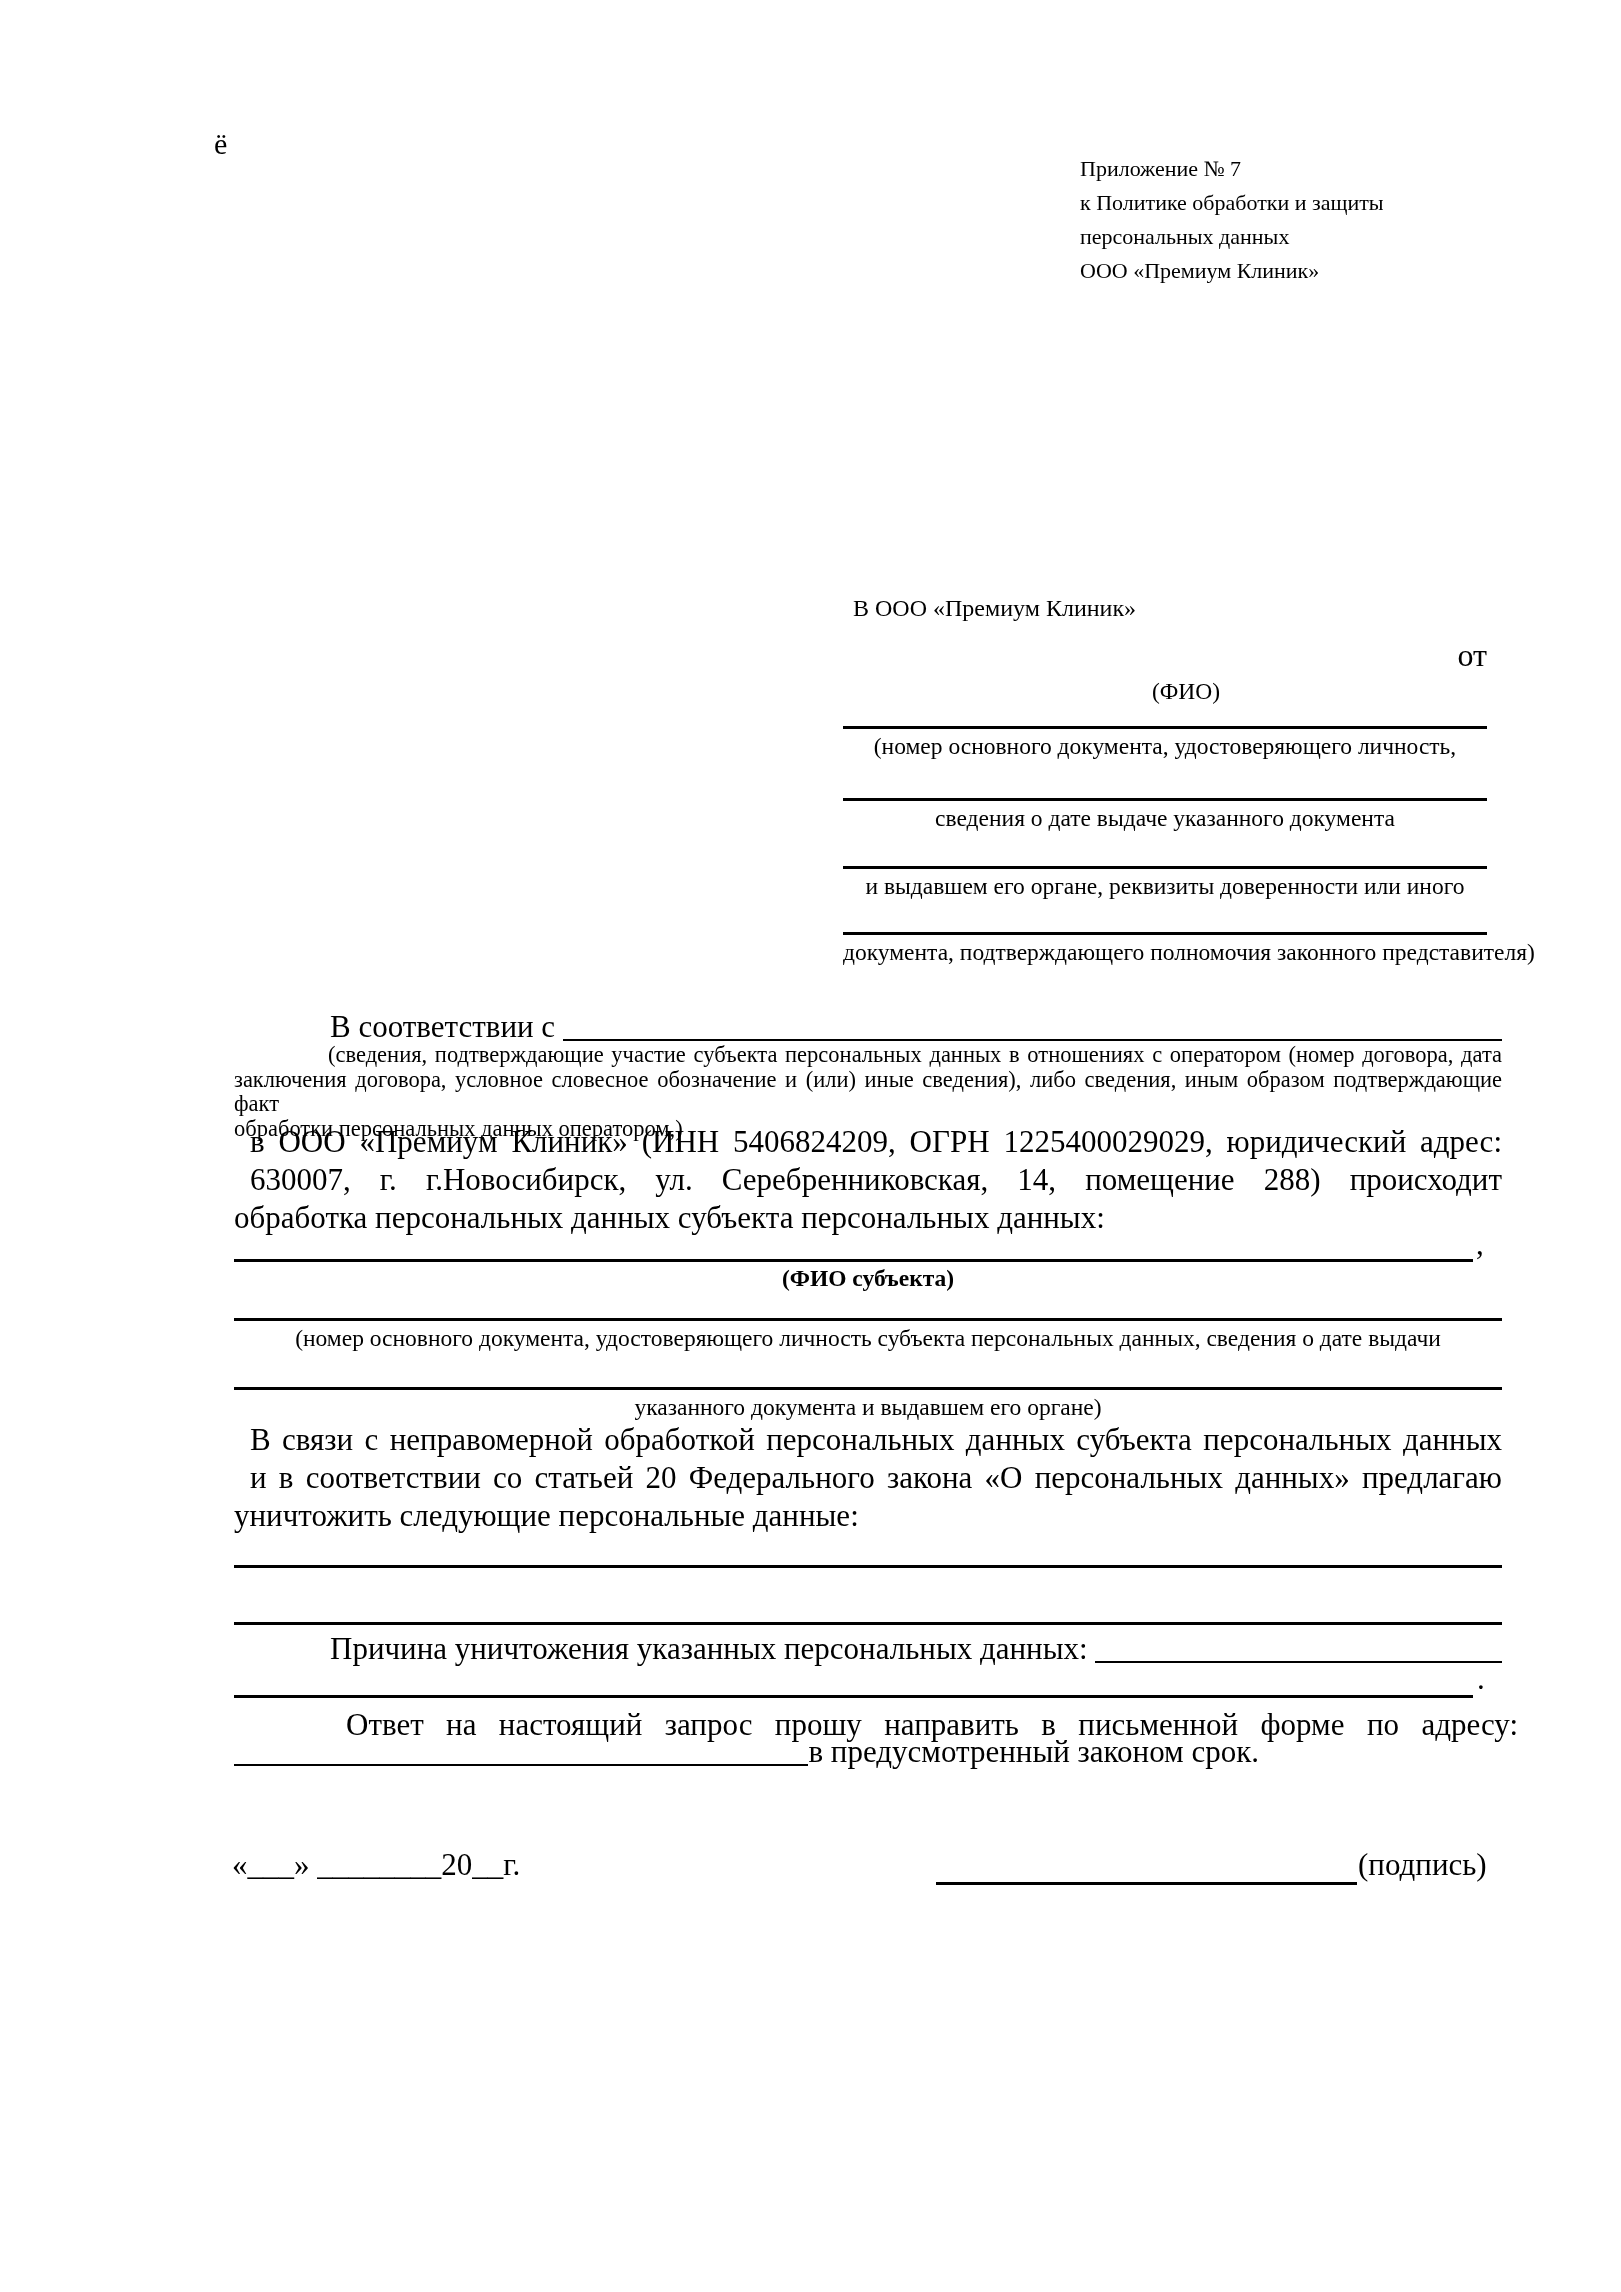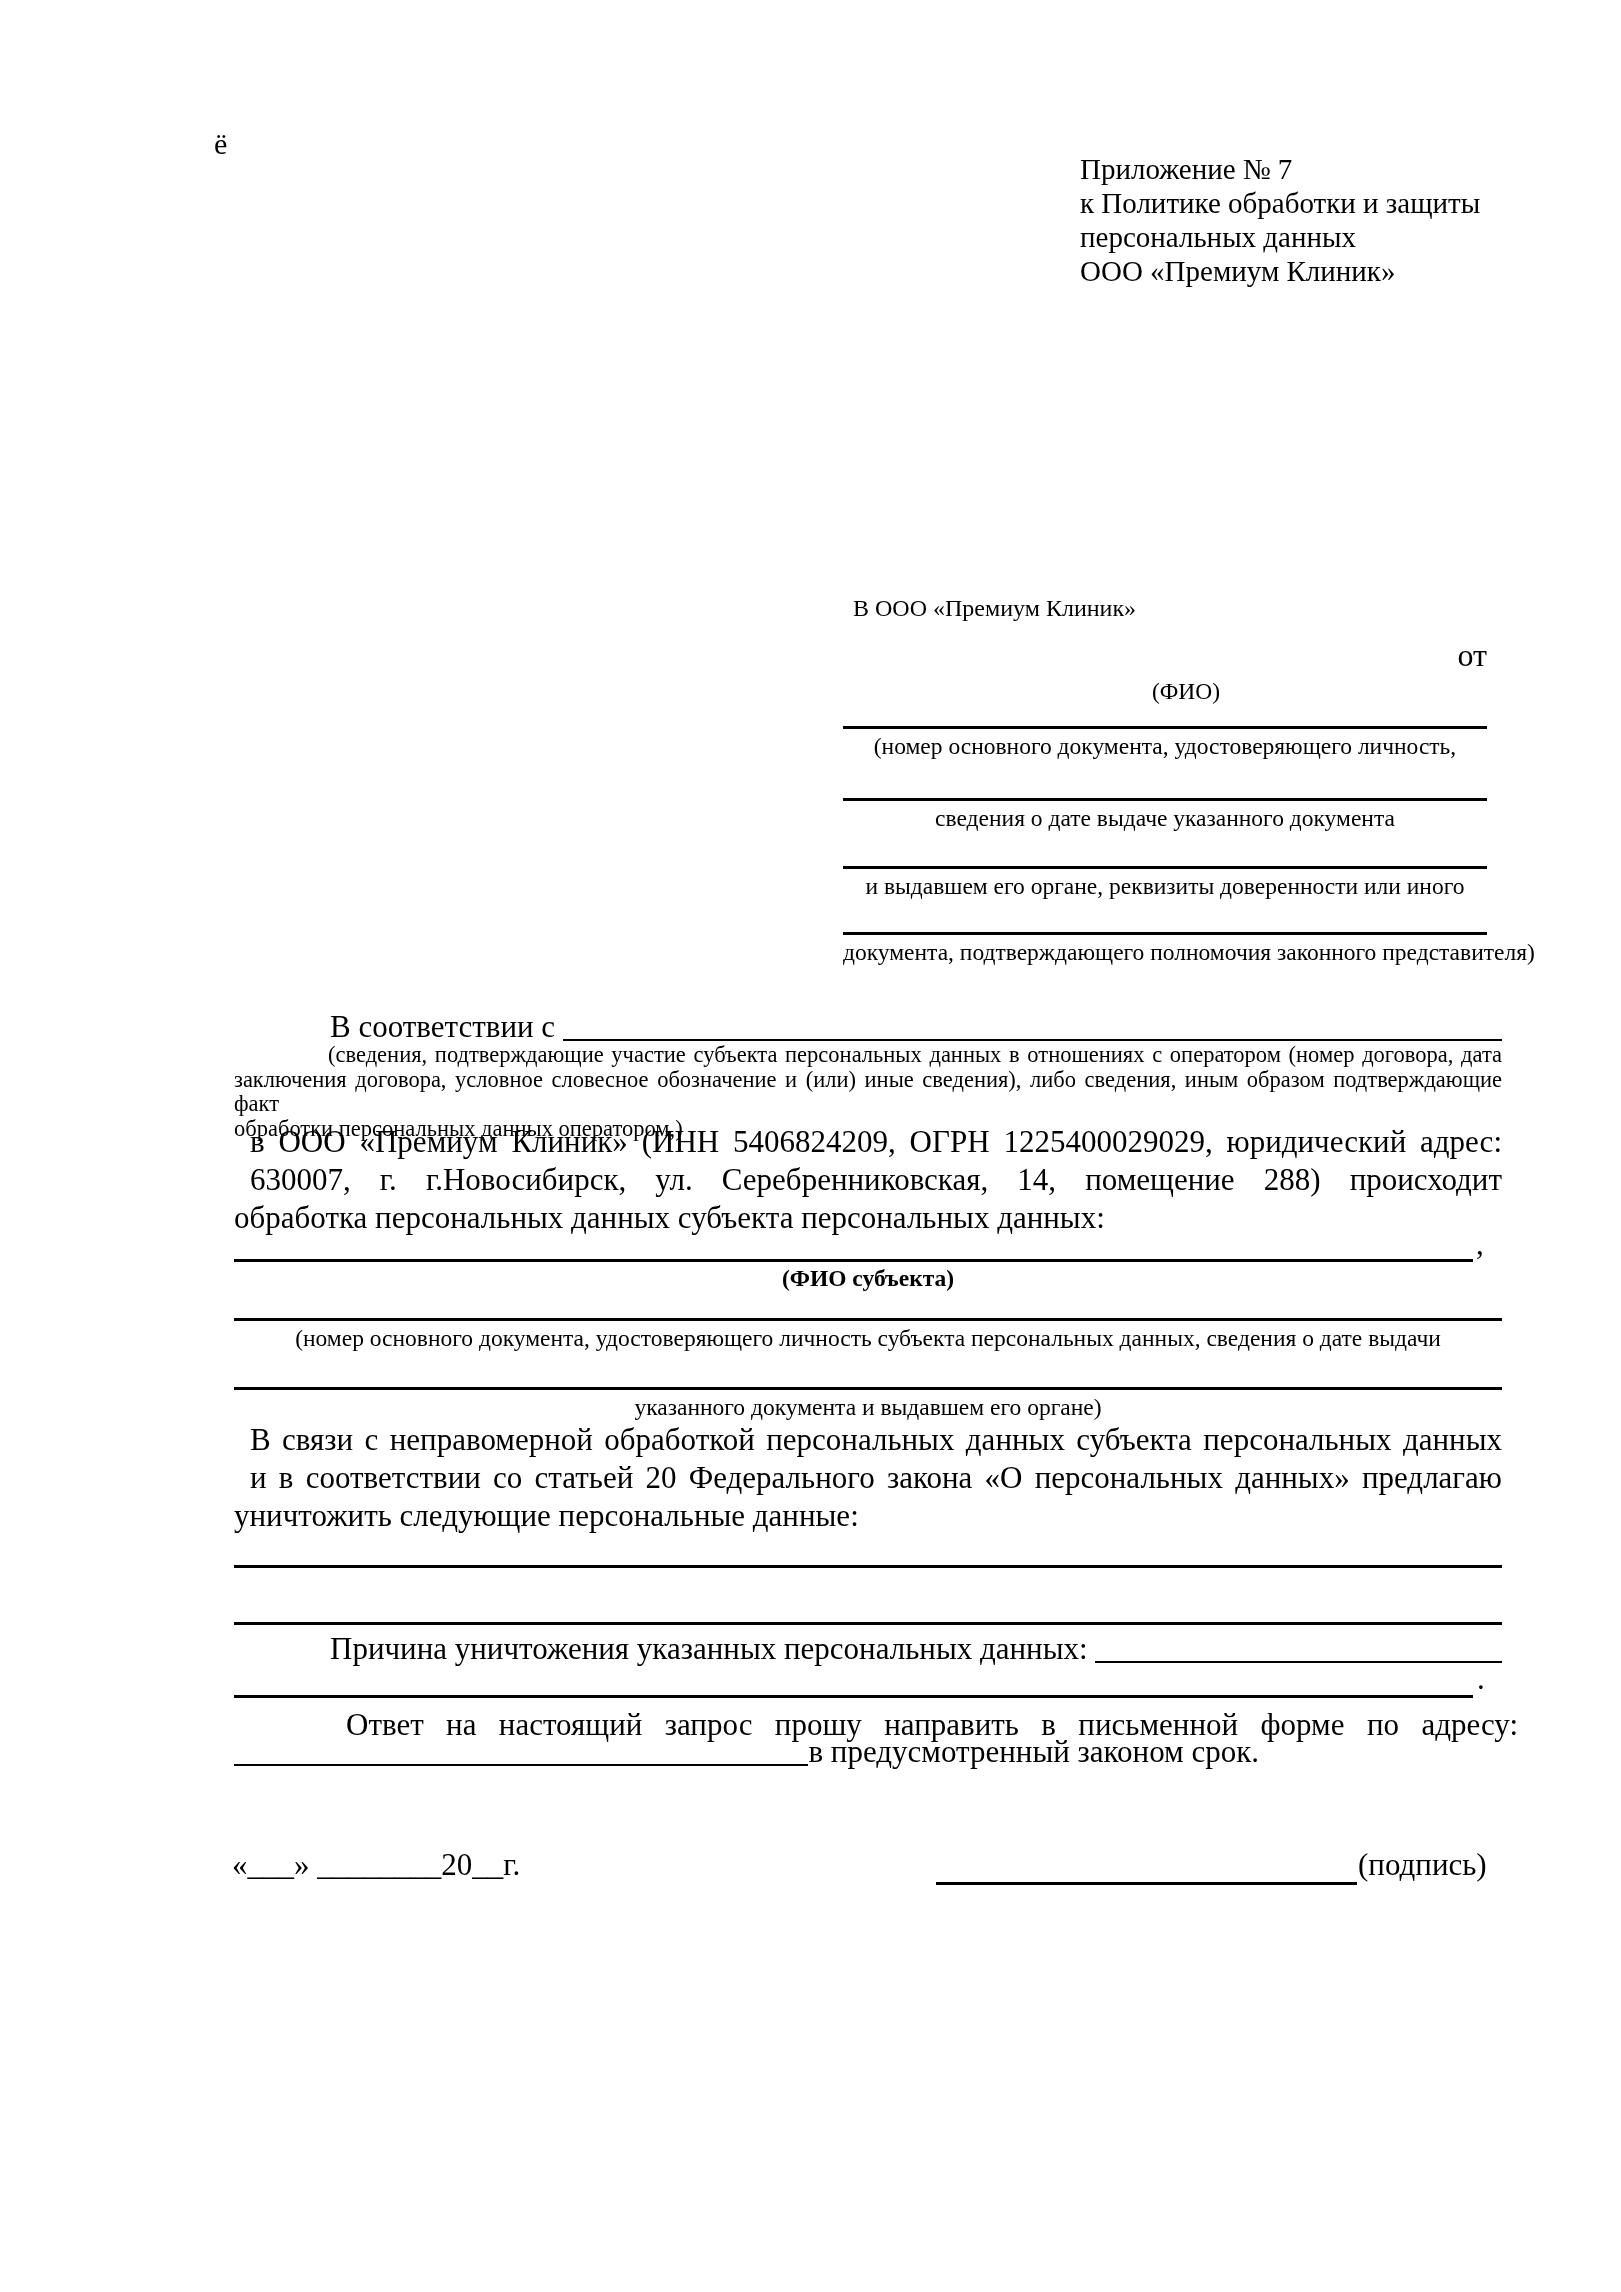--- a/index.html
+++ b/index.html
@@ -11,21 +11,21 @@
     color:#000;
     overflow:hidden;
   }
   .abs { position:absolute; }
   .hr  { position:absolute; height:2.9px; background:#000; }
   .center { text-align:center; }
   .nowrap { white-space:nowrap; }
 
   .stray { font-size:30px; }
 
-  .appendix { font-size:29px; line-height:34px; }
+  .appendix { font-size:22px; line-height:34px; }
 
   .doc-title { font-size:41px; line-height:52px; font-weight:bold; text-align:center; }
 
   .addr-to { font-size:24px; }
   .fillrow { position:absolute; display:flex; align-items:flex-end; }
   .fillrow .txt { white-space:nowrap; flex:0 0 auto; }
   .fillrow .fill { flex:1 1 auto; border-bottom:2.9px solid #000; margin-bottom:4.9px; height:0; }
   .addr-from { font-size:32px;flex-direction:column; }
 
   .small-cap { font-size:23.5px; line-height:27.4px; }

